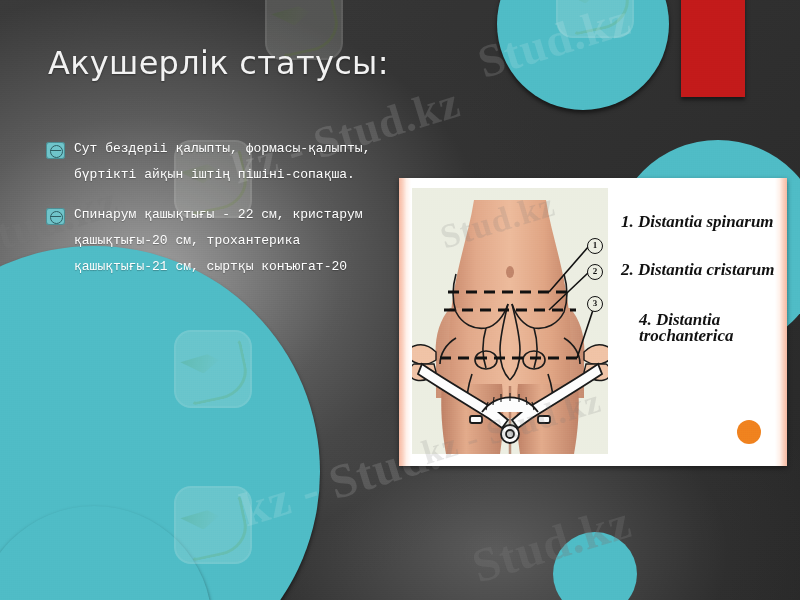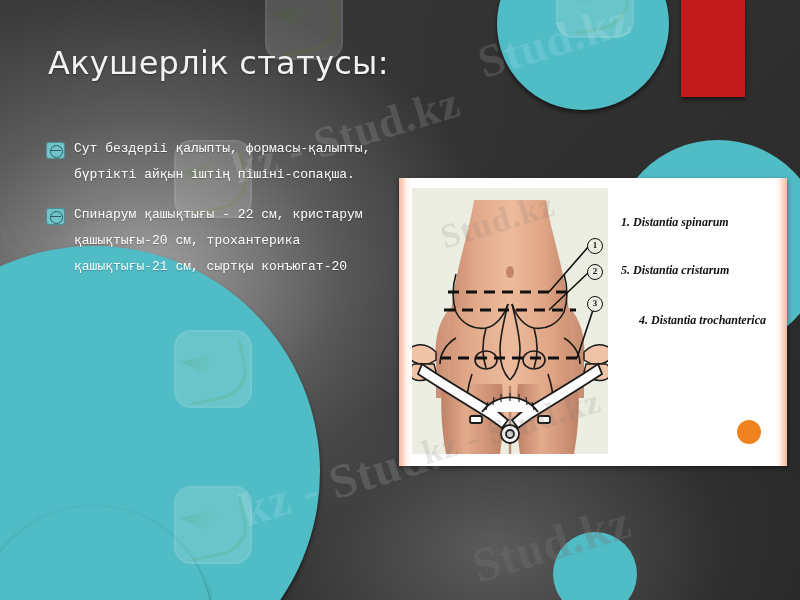--- a/index.html
+++ b/index.html
@@ -108,21 +108,21 @@
 
   #figure{
     position:absolute;left:13px;top:10px;width:196px;height:266px;
     background:#eceee2;overflow:hidden;
   }
 
   
   #legend{position:absolute;left:222px;top:36px;width:160px;}
   .legend-item{
     font-family:"Liberation Serif", serif;
-    font-style:italic;font-weight:700;font-size:12px;color:#111;
+    font-style:italic;font-weight:700;font-size:17px;color:#111;
     line-height:16px;
   }
   #legend-1{position:absolute;left:0;top:0;}
   #legend-2{position:absolute;left:0;top:48px;}
   #legend-3{position:absolute;left:18px;top:98px;}
 
   
   .callout{
     position:absolute;width:14px;height:14px;border-radius:50%;
     border:1.4px solid #111;background:#eceee2;
@@ -289,21 +289,21 @@
       <line x1="150" y1="132" x2="190" y2="94" stroke="#111" stroke-width="1.6"></line>
       <line x1="196" y1="126" x2="178" y2="180" stroke="#111" stroke-width="1.6"></line>
     </svg>
 
     <div class="callout" id="callout-1">1</div>
     <div class="callout" id="callout-2">2</div>
     <div class="callout" id="callout-3">3</div>
 
     <div id="legend">
       <div class="legend-item" id="legend-1">1. Distantia spinarum</div>
-      <div class="legend-item" id="legend-2">5. Distantia cristarum</div>
+      <div class="legend-item" id="legend-2">2. Distantia cristarum</div>
       <div class="legend-item" id="legend-3">4. Distantia trochanterica</div>
     </div>
 
     <div class="wm" style="left:40px;top:24px;font-size:34px;color:rgba(120,120,120,.17);">Stud.kz</div>
     <div class="wm" style="left:20px;top:230px;font-size:34px;color:rgba(120,120,120,.17);">kz - Stud.kz</div>
   </div>
 
   <div id="orange-dot"></div>
 
   <div id="grain"></div>

